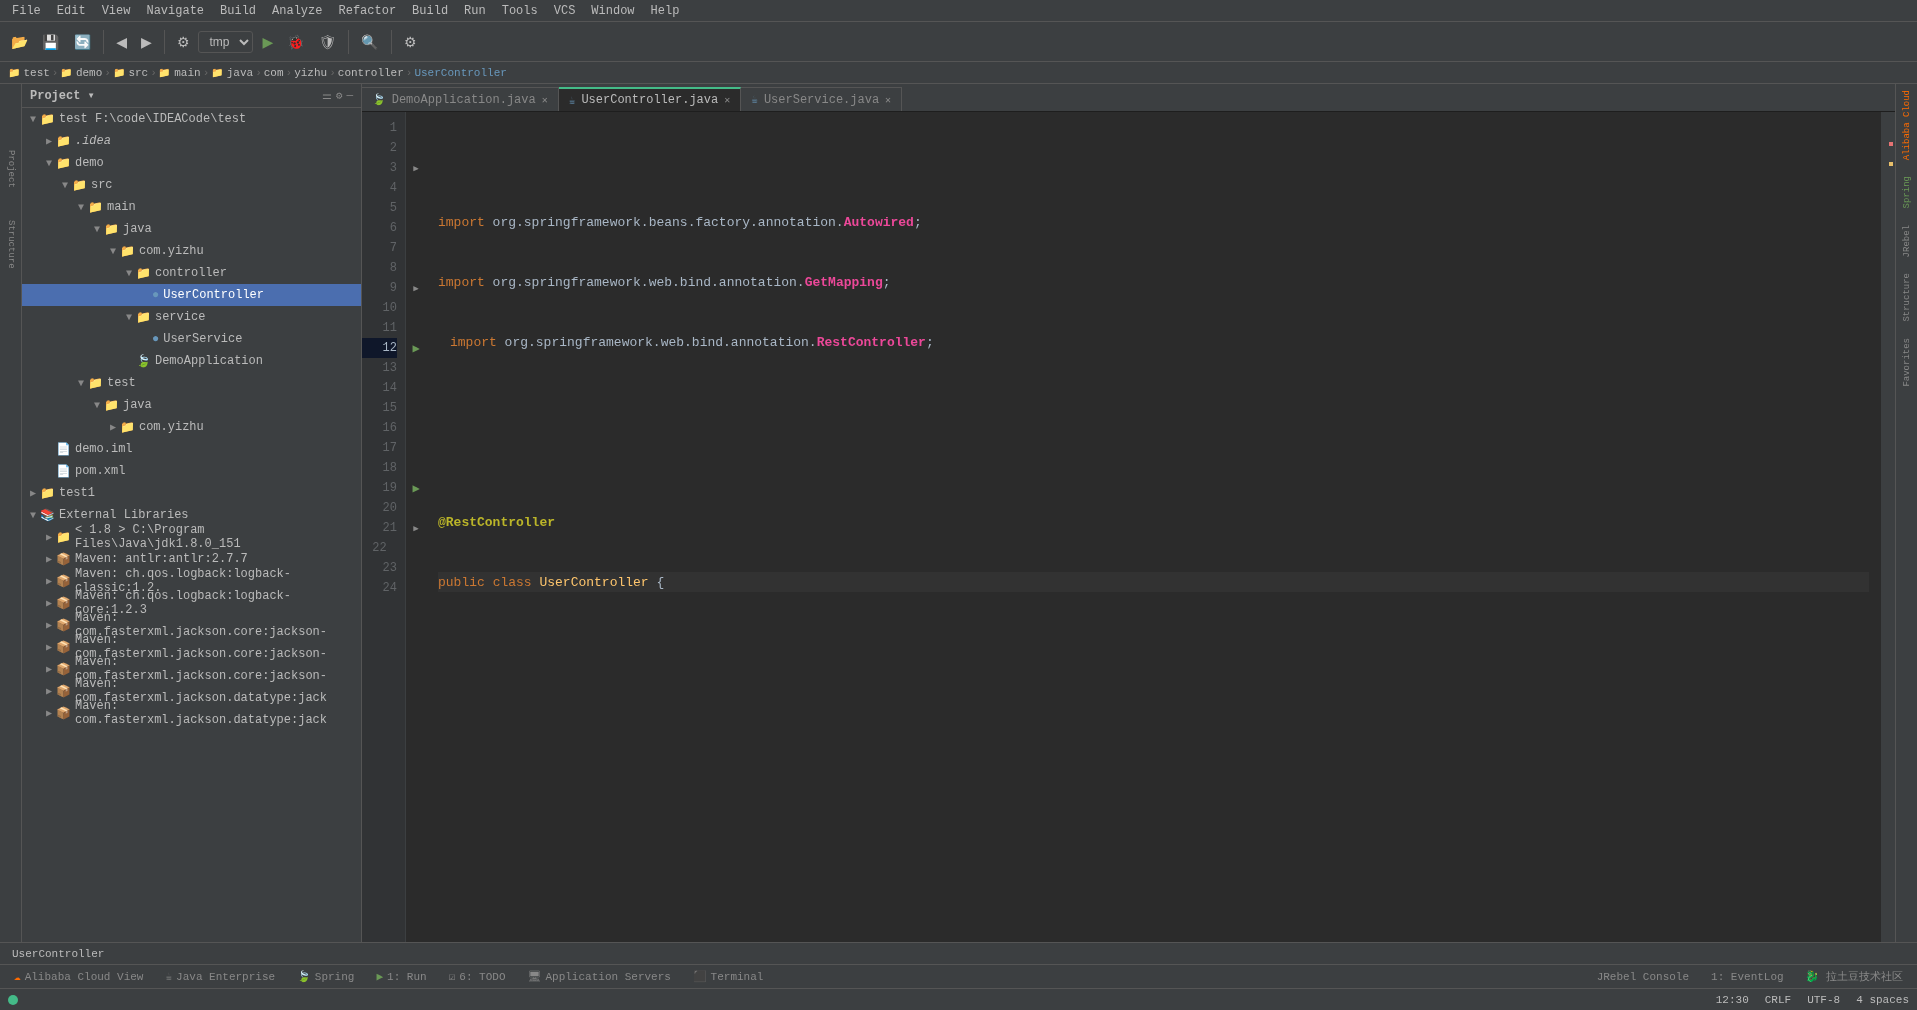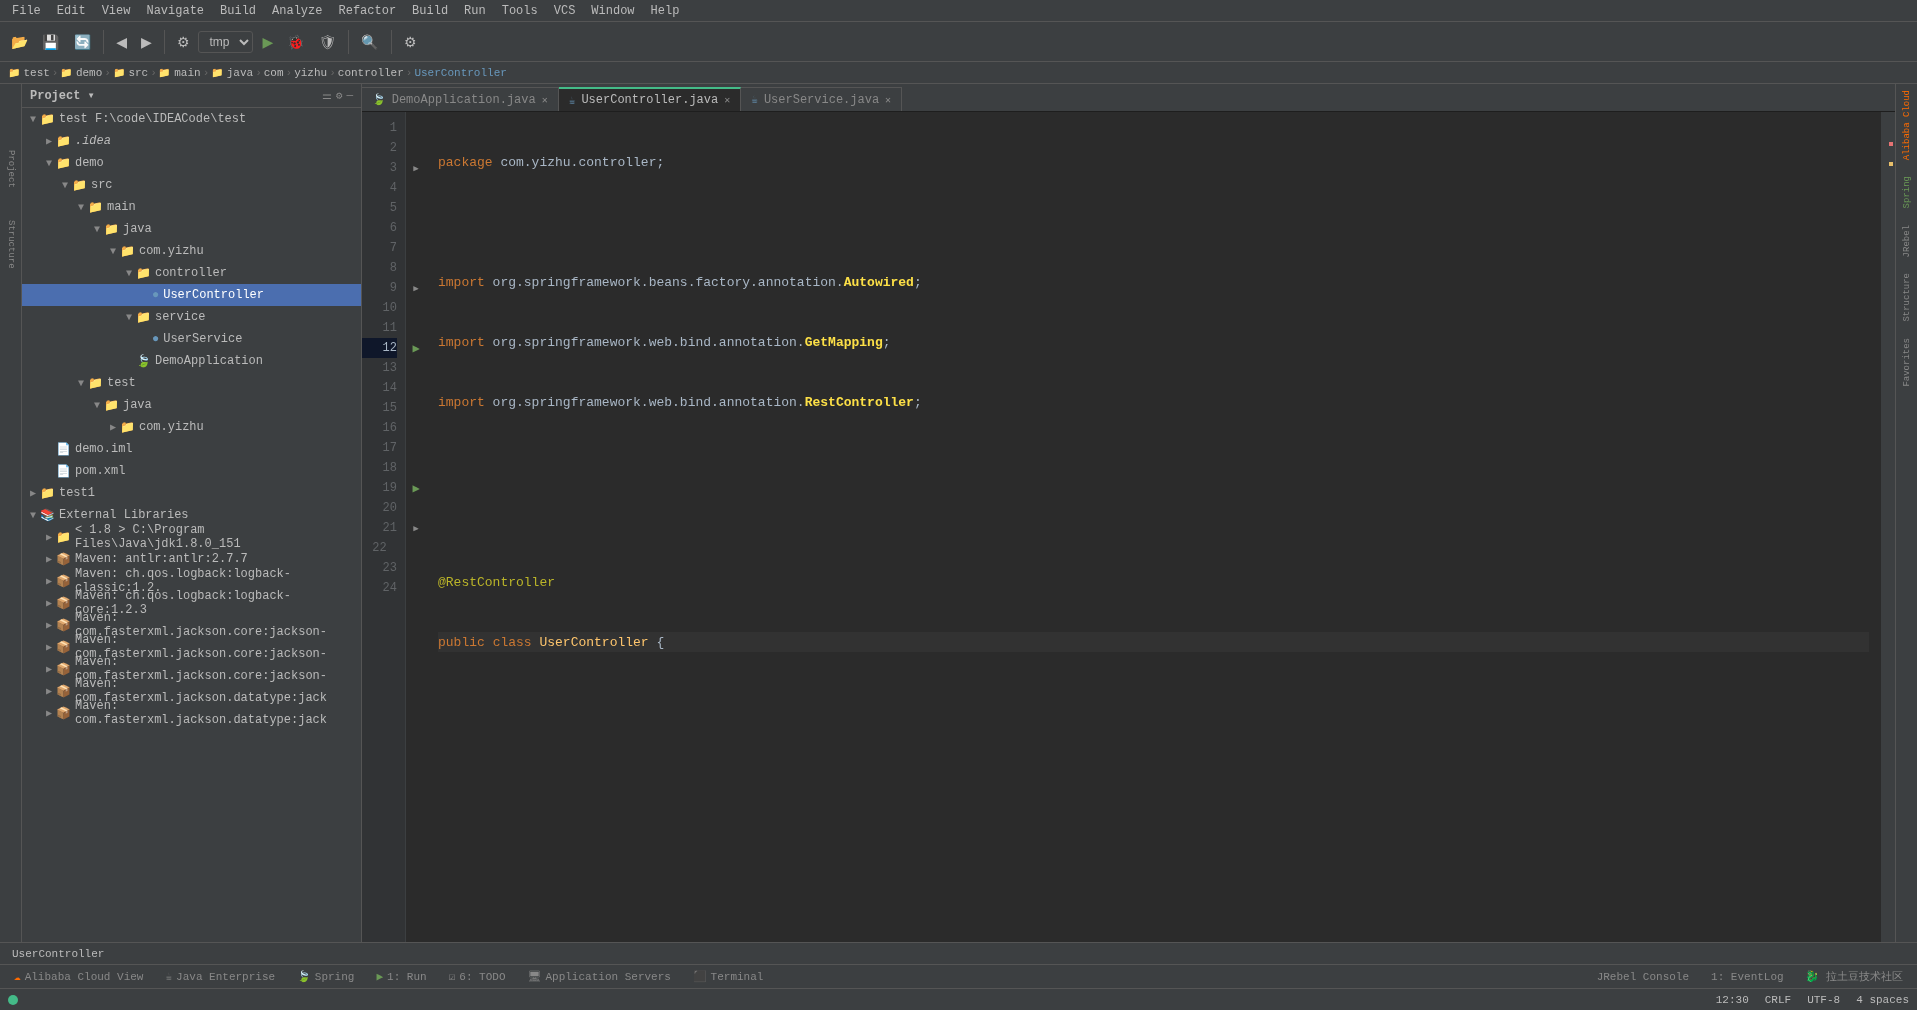--- a/index.html
+++ b/index.html
@@ -32,21 +32,21 @@
     .editor-tab { display: flex; align-items: center; padding: 4px 10px; gap: 6px; cursor: pointer; font-size: 12px; color: #888; background: #3c3f41; border-right: 1px solid #555; border-top: 1px solid #555; height: 24px; }
     .editor-tab.active { background: #2b2b2b; color: #bbbbbb; border-top: 2px solid #4b8; border-bottom: none; }
     .editor-tab .tab-close { color: #888; font-size: 10px; cursor: pointer; }
     #editor-content { flex: 1; display: flex; overflow: hidden; background: #2b2b2b; }
     #line-numbers { width: 44px; background: #313335; padding: 6px 0; text-align: right; padding-right: 8px; font-size: 12px; line-height: 20px; color: #606366; overflow: hidden; flex-shrink: 0; border-right: 1px solid #3c3f41; }
     #line-markers { width: 20px; background: #313335; padding: 6px 0; flex-shrink: 0; overflow: hidden; }
     #code-area { flex: 1; padding: 6px 12px; overflow: auto; line-height: 20px; font-size: 13px; white-space: pre; }
     
     
     .kw { color: #cc7832; }
-    .kw2 { color: #fde047; }
+    .kw2 { color: #ec4899; }
     .cls { color: #ffc66d; }
     .ann { color: #bbb529; }
     
     
     #statusbar { background: #3c3f41; height: 22px; display: flex; align-items: center; padding: 0 8px; gap: 16px; border-top: 1px solid #555; font-size: 11px; color: #bbbbbb; justify-content: space-between; }
     .statusbar-left { display: flex; gap: 8px; align-items: center; }
     .statusbar-right { display: flex; gap: 16px; align-items: center; }
     
     
     #bottom-toolbar { background: #3c3f41; height: 24px; display: flex; align-items: center; padding: 0 4px; gap: 2px; border-top: 1px solid #555; }
@@ -418,28 +418,27 @@
           <div style="height:20px;"></div>
           <div style="height:20px; display:flex; align-items:center; justify-content:center;">
               <span style="color:#888; font-size:9px;">▶</span>
             </div>
           <div style="height:20px;"></div>
           <div style="height:20px;"></div>
           <div style="height:20px;"></div>
         </div>
 
         <div id="code-area" style="flex:1; padding:0 12px; overflow:auto; line-height:20px; font-size:13px; font-family:Consolas,monospace; background:#2b2b2b;">
-          <div style="height:20px;"><code><span class="kw">package</span> com.yizhu.controller;</code></div>
           <div style="height:20px;"><code>&nbsp;</code></div>
           <div style="height:20px;"><code><span class="kw">import</span> org.springframework.beans.factory.annotation.<span class="kw2" style="font-weight:bold;">Autowired</span>;</code></div>
           <div style="height:20px;"><code><span class="kw">import</span> org.springframework.web.bind.annotation.<span class="kw2" style="font-weight:bold;">GetMapping</span>;</code></div>
-          <div style="height:20px;"><code><span class="kw">import</span> org.springframework.web.bind.annotation.<span class="kw2" style="font-weight:bold;">RestController</span>;</code></div>
+          <div style="height:20px;margin-left:12px;"><code><span class="kw">import</span> org.springframework.web.bind.annotation.<span class="kw2" style="font-weight:bold;">RestController</span>;</code></div>
           <div style="height:20px;"><code>&nbsp;</code></div>
           <div style="height:20px;"><code>&nbsp;</code></div>
-          <div style="height:20px;"><code><span class="ann">@RestController</span></code></div>
+          <div style="height:20px;font-weight:bold;"><code><span class="ann">@RestController</span></code></div>
           <div style="height:20px; background:#323232;"><code><span class="kw">public</span> <span class="kw">class</span> <span class="cls">UserController</span> {</code></div>
           <div style="height:20px;"><code>&nbsp;</code></div>
           <div style="height:20px;"><code>&nbsp;</code></div>
           
           
           
           
           
           
           

